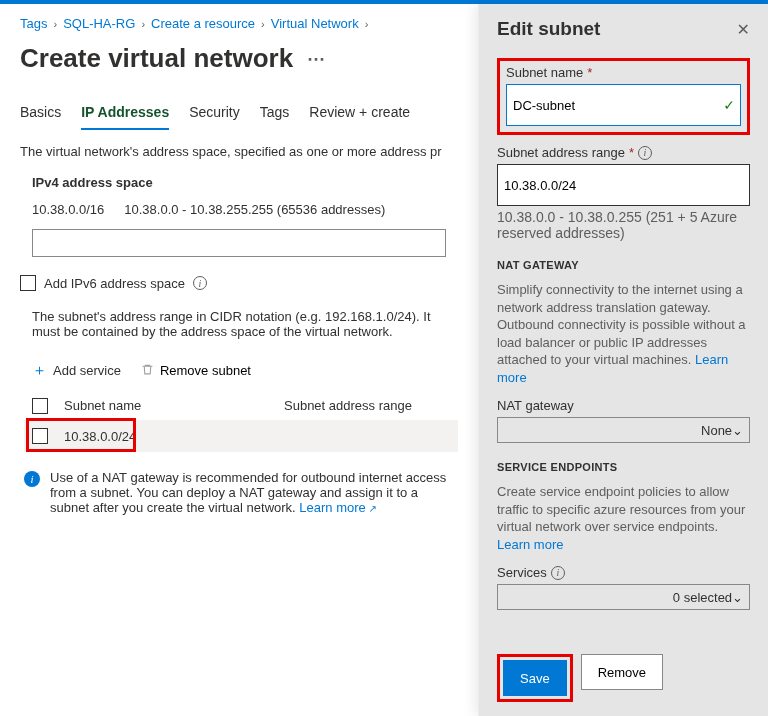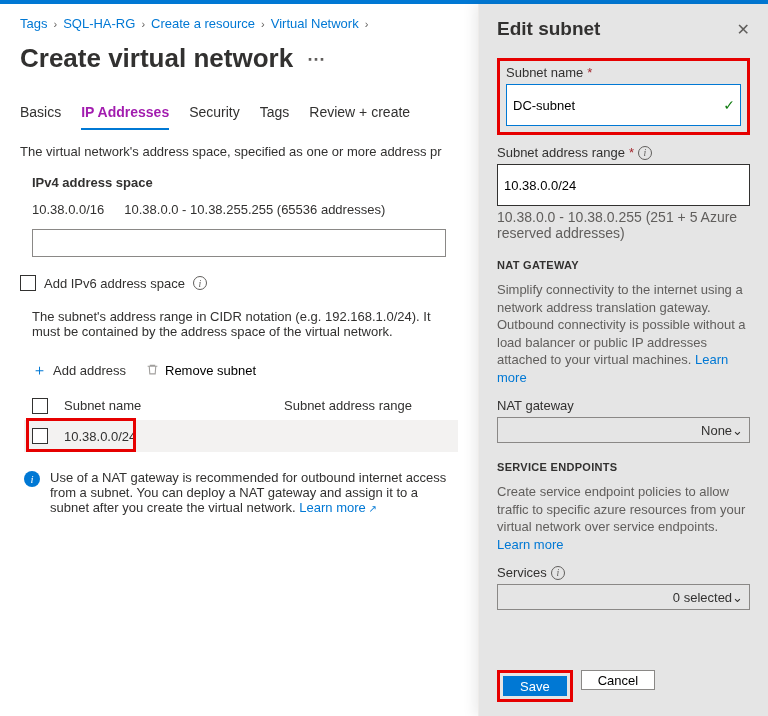--- a/index.html
+++ b/index.html
@@ -47,21 +47,21 @@
     }
     .tab {
       padding: 6px 0 8px 0;
       cursor: pointer;
       font-size: 14px;
       color: #323130;
     }
     .tab.active {
       font-weight: 600;
       border-bottom: 2px solid #0078d4;
-      color: #a21caf;
+      color: #14532d;
     }
     .desc { font-size: 13px; color: #323130; margin-bottom: 16px; }
     .section-heading { font-size: 13px; font-weight: 600; margin: 6px 0 12px 12px; }
     .cidr-row {
       display: flex;
       gap: 20px;
       align-items: center;
       margin: 6px 0 10px 12px;
       font-size: 13px;
     }
@@ -219,21 +219,21 @@
       font-size: 13px;
       cursor: pointer;
       margin-top: 3px;
     }
     .panel-footer {
       padding: 14px 18px;
       display: flex;
       gap: 8px;
     }
     .btn {
-      height: 20px;
+      height: 36px;
       padding: 0 16px;
       border: 1px solid #8a8886;
       background: #fff;
       font-size: 13px;
       cursor: pointer;
       font-family: inherit;
     }
     .btn.primary {
       background: #0078d4;
       border-color: #0078d4;
@@ -300,21 +300,21 @@
     <div class="checkbox-box"></div>
     <span>Add IPv6 address space</span>
     <span class="info-icon">i</span>
   </div>
 
   <div class="subnet-desc">The subnet's address range in CIDR notation (e.g. 192.168.1.0/24). It must be contained by the address space of the virtual network.</div>
 
   <div class="toolbar">
     <div class="toolbar-btn">
       <span class="plus-icon">＋</span>
-      <span>Add address</span>
+      <span>Add service</span>
     </div>
     <div class="toolbar-btn disabled">
       <span class="trash-icon">
         <svg width="13" height="13" viewBox="0 0 24 24" fill="none" stroke="#a19f9d" stroke-width="2">
             <path d="M3 6h18M8 6V4h8v2M6 6l1 14h10l1-14"></path>
           </svg>
       </span>
       <span>Remove subnet</span>
     </div>
   </div>
@@ -400,15 +400,15 @@
         <span>0 selected</span>
         <span>⌄</span>
       </div>
     </div>
 
   </div>
   <div class="panel-footer">
     <span class="highlight-save">
       <button class="btn primary">Save</button>
     </span>
-    <button class="btn">Cancel</button>
+    <button class="btn">Remove</button>
   </div>
 </div>
 
 </body></html>

